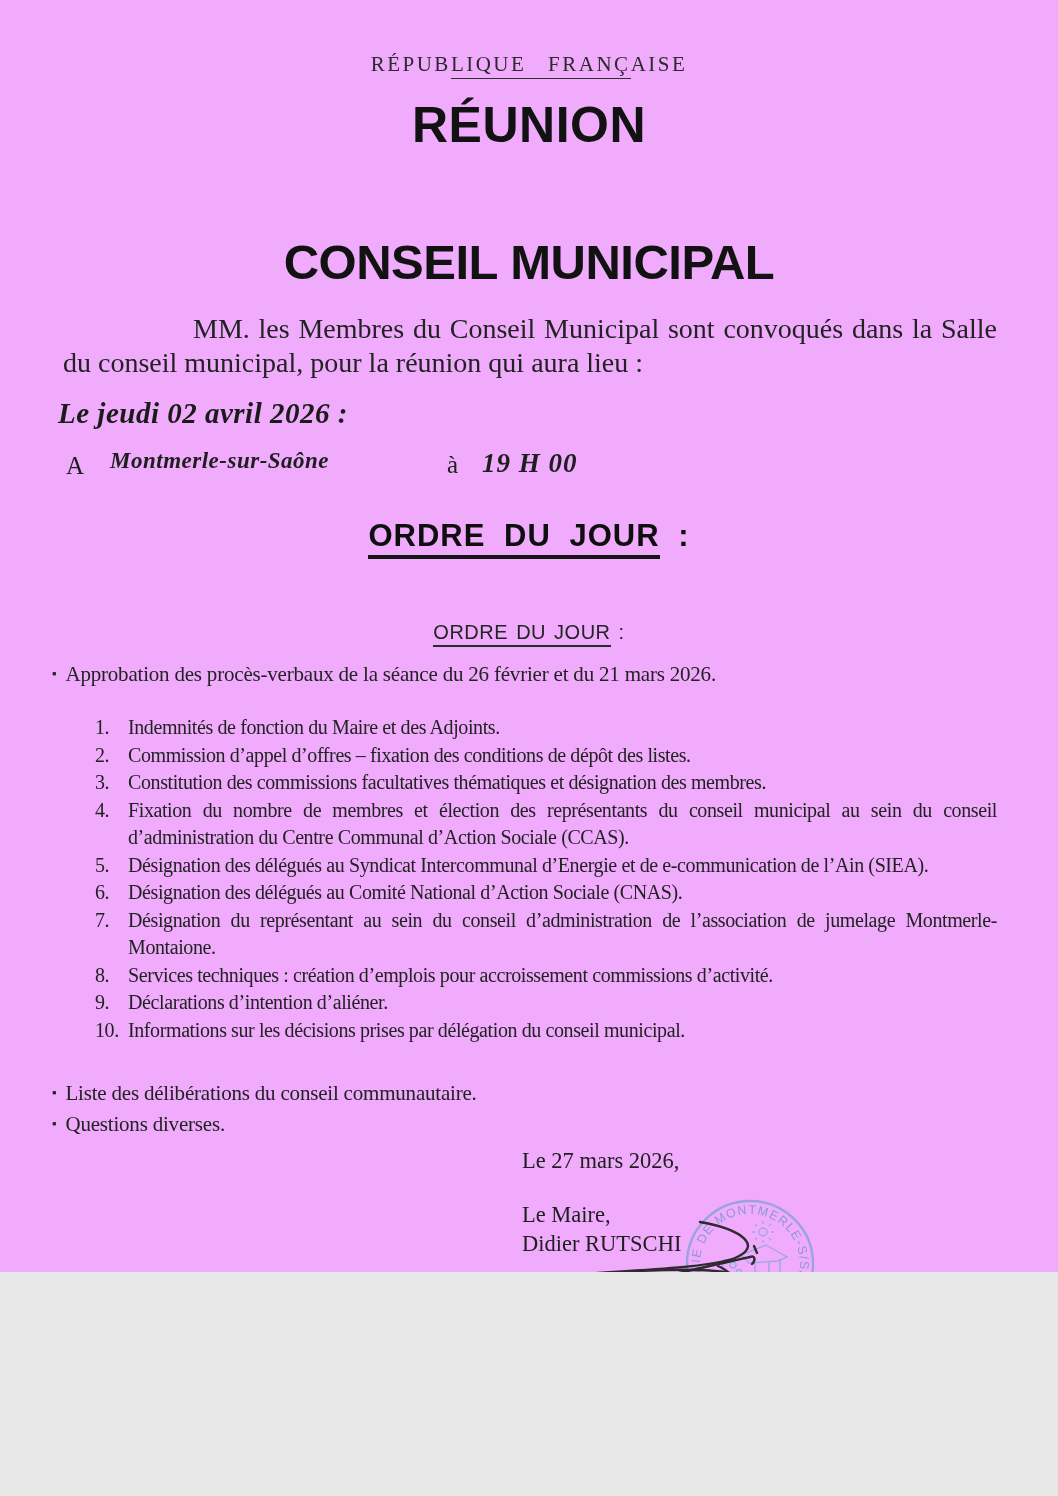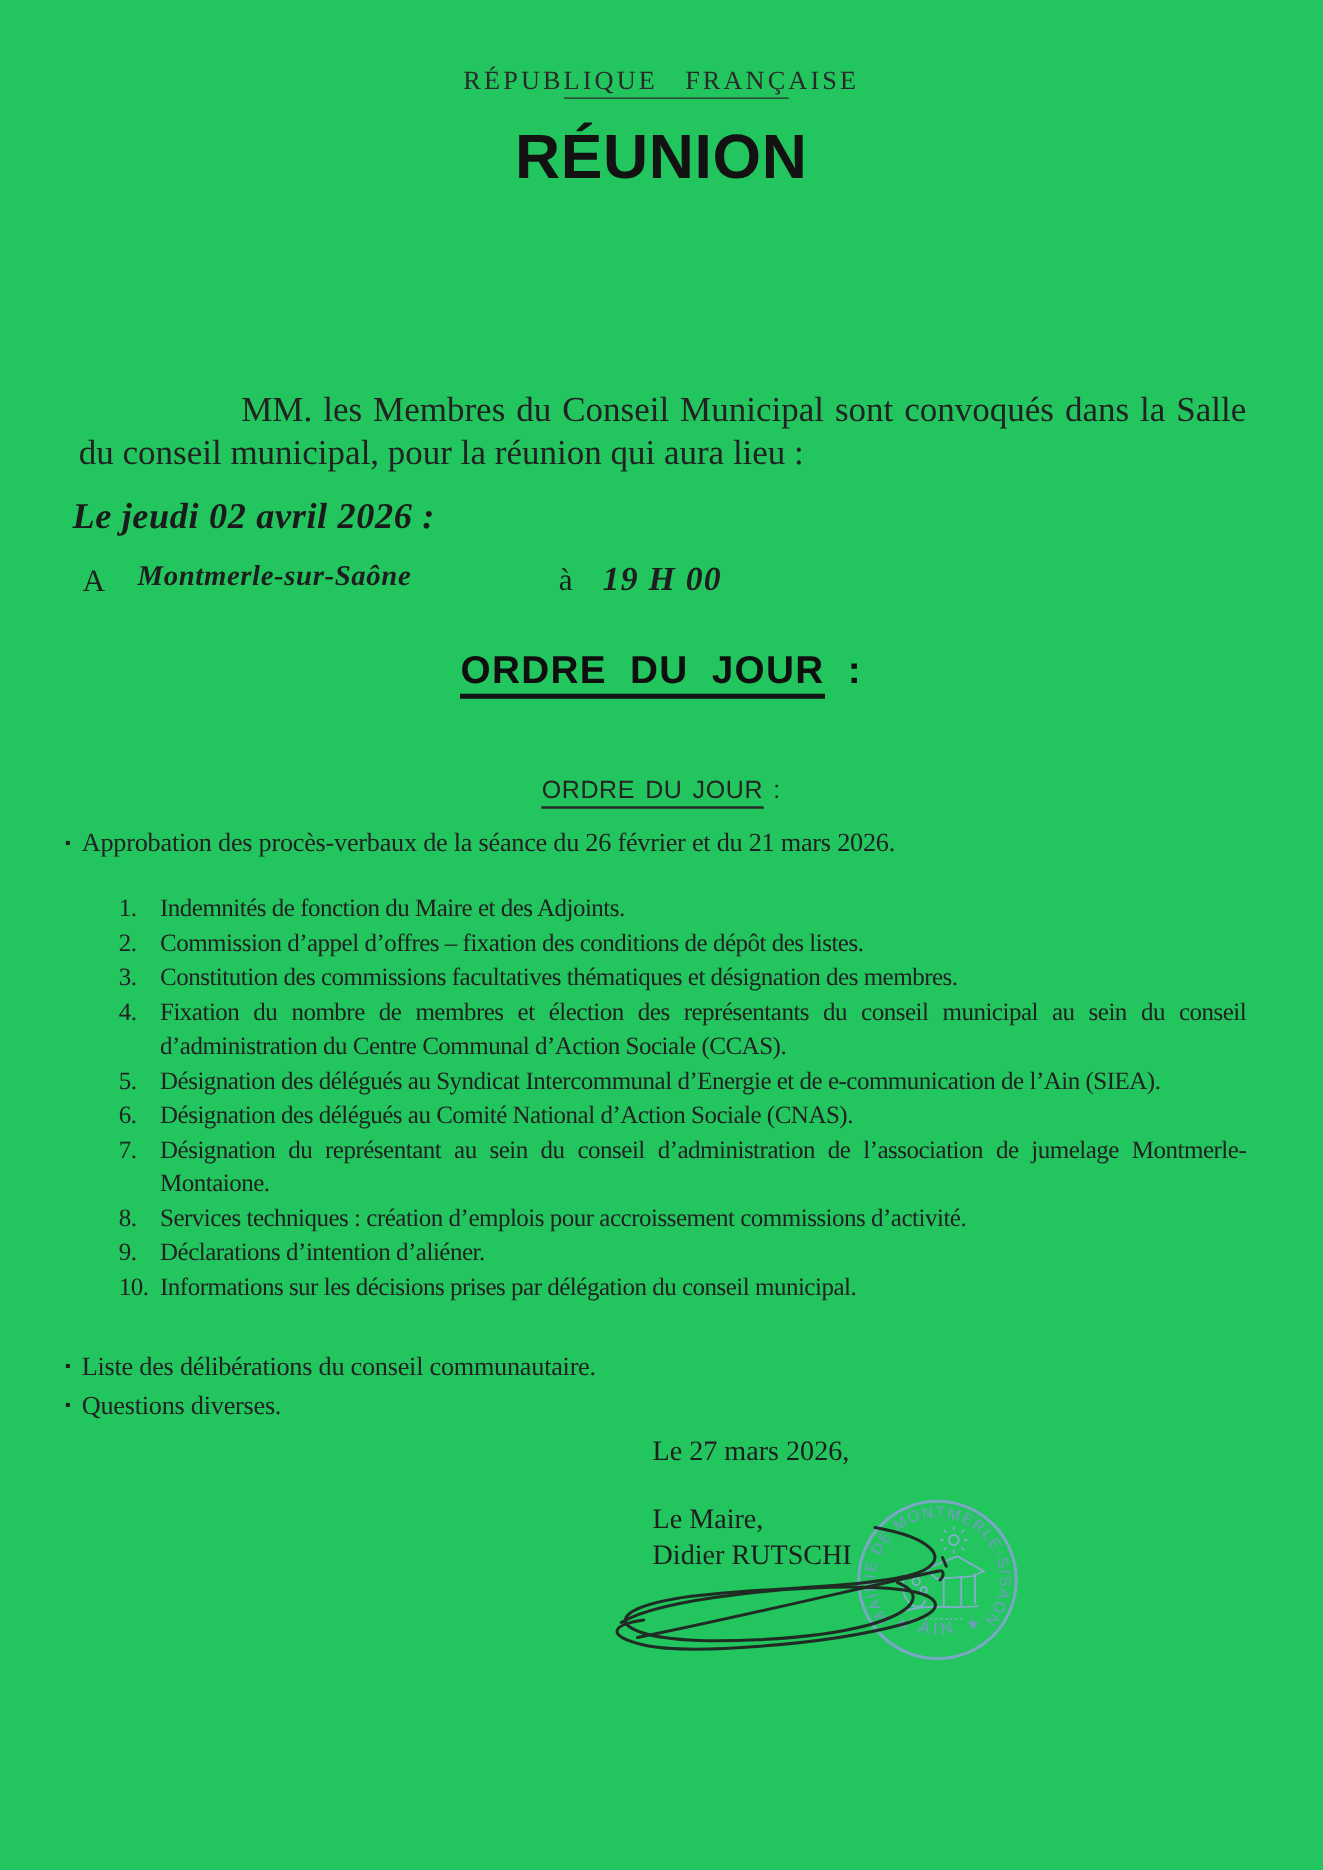--- a/index.html
+++ b/index.html
@@ -1,16 +1,16 @@
 <!DOCTYPE html>
 <html><head>
 <meta charset="utf-8">
 <style>
   html,body{margin:0;padding:0;background:#e8e8e8;}
-  .page{position:relative;width:1058px;height:1496px;background:#22c55e;margin:0 auto;
+  .page{position:relative;width:1058px;height:1272px;background:#f0abfc;margin:0 auto;
         font-family:"Liberation Serif","DejaVu Serif",serif;color:#1e1e1e;overflow:hidden;}
   .abs{position:absolute;}
   .center{left:0;width:100%;text-align:center;}
 
   .republique{top:52px;font-size:21px;letter-spacing:2.5px;word-spacing:14px;color:#2a2a2a;}
   .republique .u{border-bottom:1.5px solid #2f2f2f;padding-bottom:2px;}
 
   .t1{top:96px;font-family:"Liberation Sans","DejaVu Sans",sans-serif;font-weight:bold;
       font-size:50px;color:#121212;letter-spacing:0.5px;margin:0;}
   .t2{top:181px;font-family:"Liberation Sans","DejaVu Sans",sans-serif;font-weight:bold;
@@ -54,20 +54,21 @@
   .sig-svg{left:468px;top:1208px;z-index:5;}
 </style>
 </head>
 <body>
 
 <div class="page">
 
   <div class="abs center republique"><span>RÉPUB</span><span class="u">LIQUE FRANÇ</span><span>AISE</span></div>
 
   <h1 class="abs center t1">RÉUNION</h1>
+  <h1 class="abs center t3">CONSEIL MUNICIPAL</h1>
 
   <p class="abs intro">MM. les Membres du Conseil Municipal sont convoqués dans la Salle du conseil municipal, pour la réunion qui aura lieu :</p>
 
   <div class="abs dateline">Le jeudi 02 avril 2026 :</div>
   <span class="abs place-a">A</span>
   <span class="abs place-name">Montmerle-sur-Saône</span>
   <span class="abs place-at">à</span>
   <span class="abs place-time">19 H 00</span>
 
   <div class="abs center ordre-main"><span class="u-main">ORDRE DU JOUR</span><span> :</span></div>

